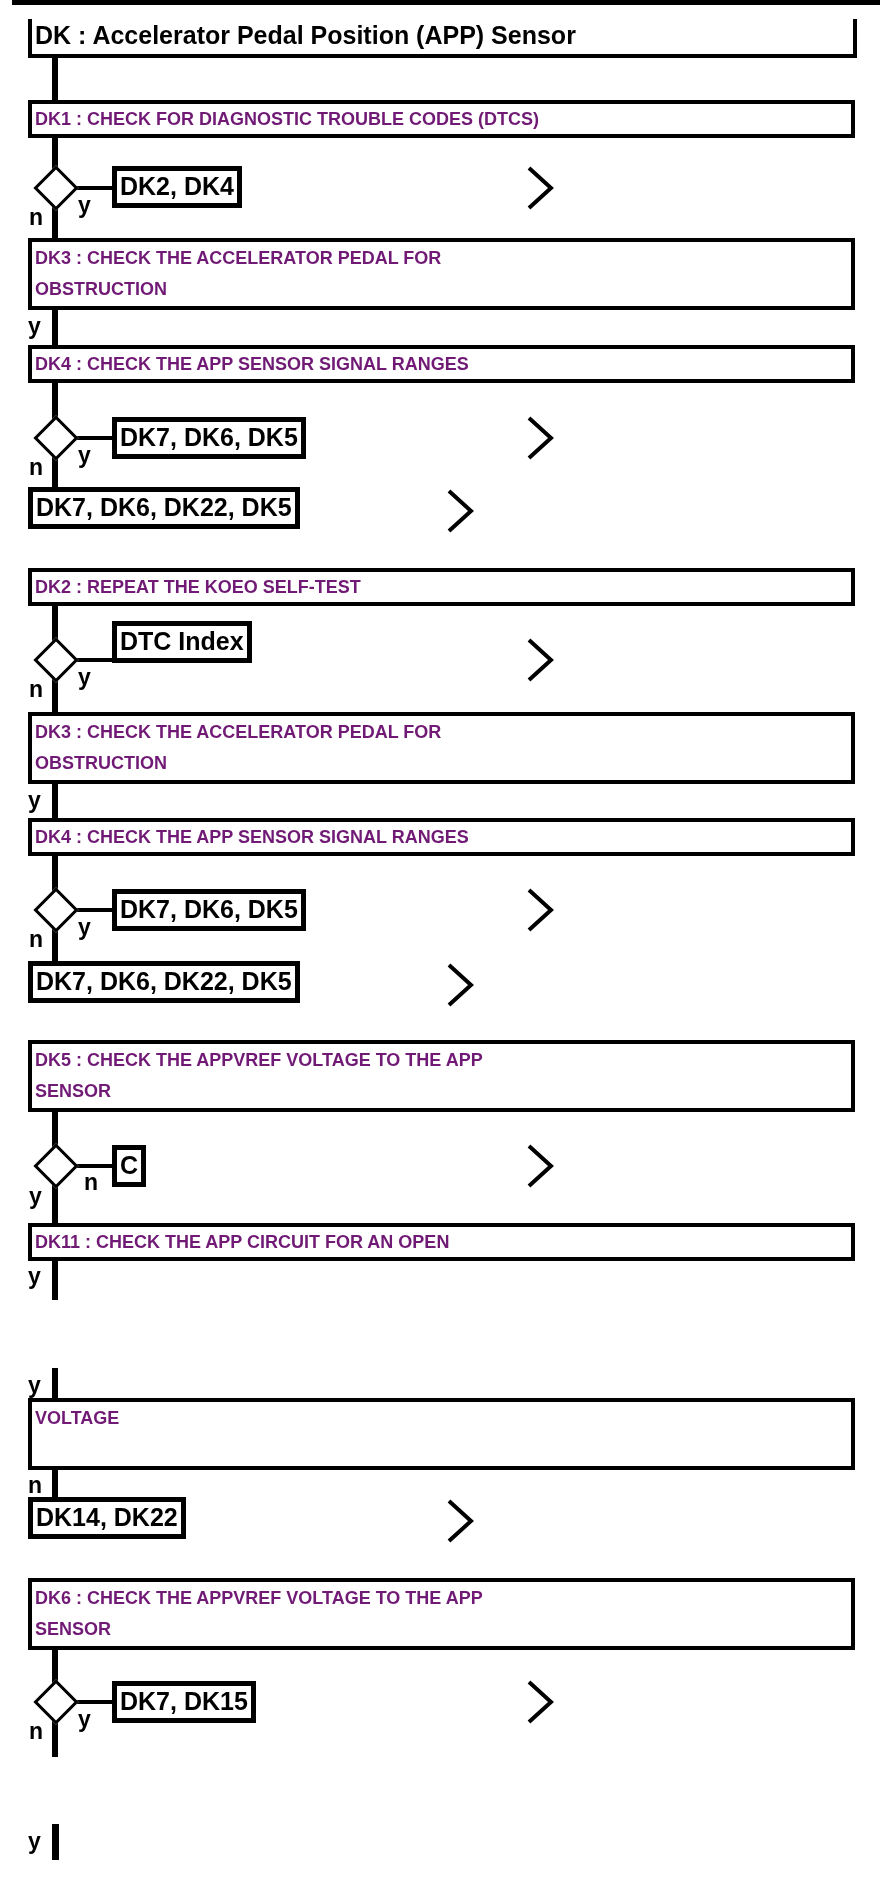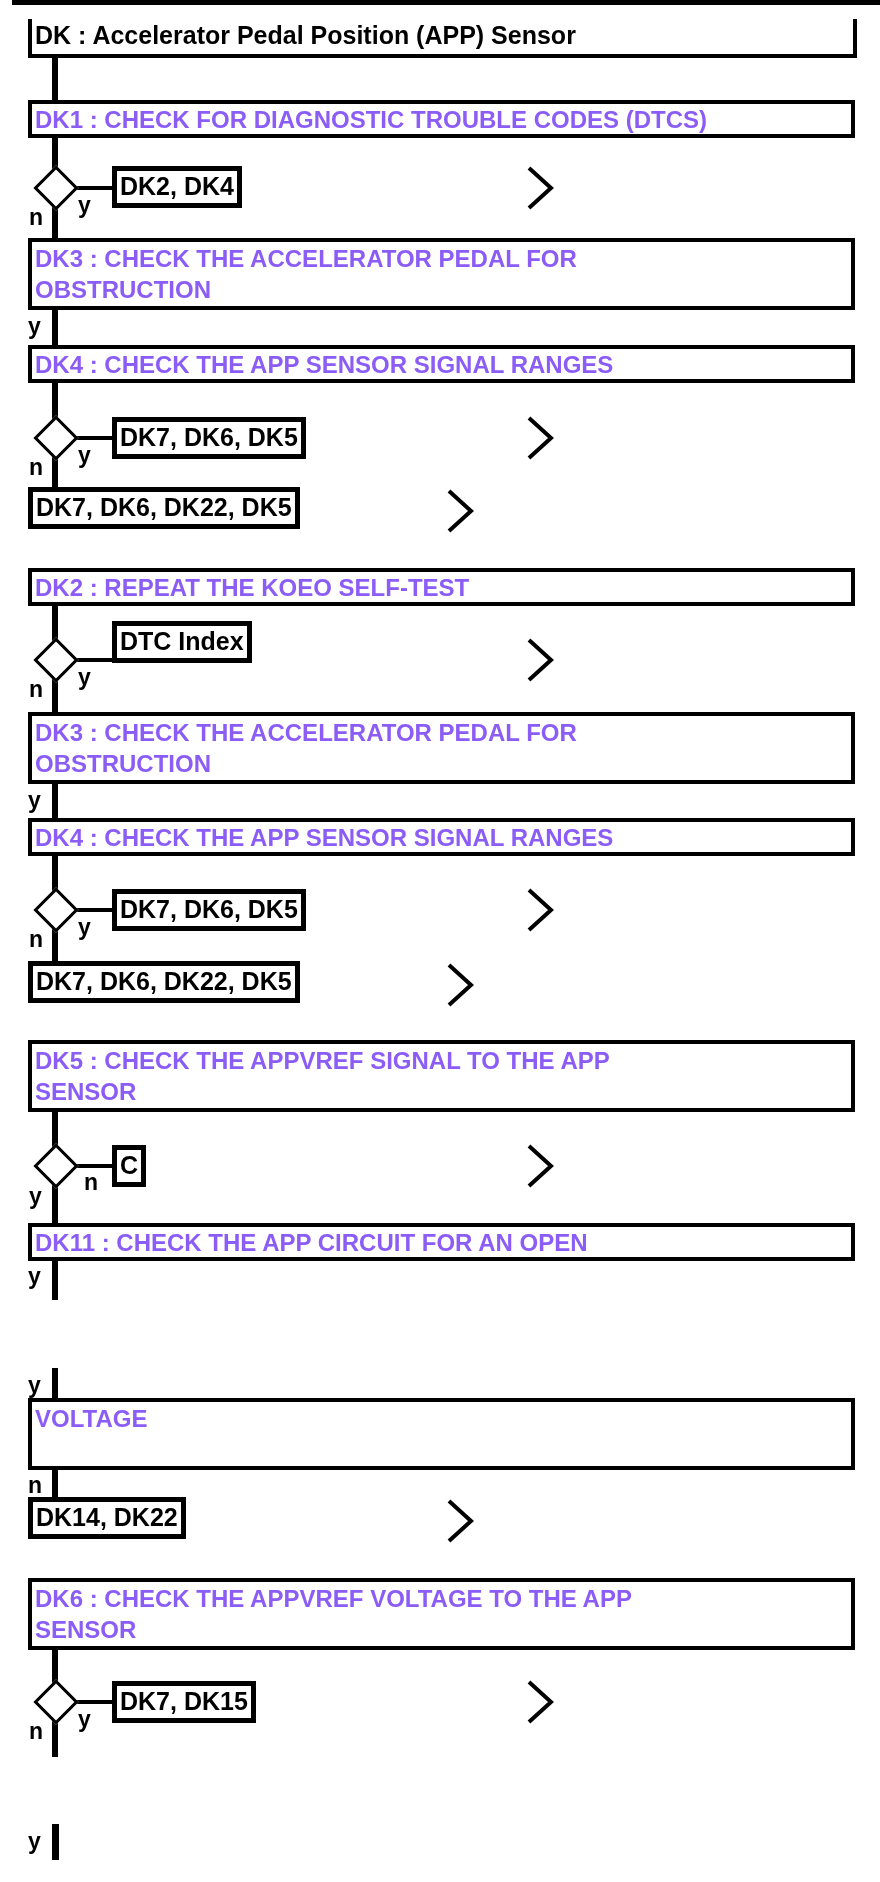--- a/index.html
+++ b/index.html
@@ -14,22 +14,22 @@
   .vl{position:absolute;left:52px;width:6px;background:#000;z-index:1;}
   .hl{position:absolute;height:4px;background:#000;z-index:1;}
   .dm{
     position:absolute;width:26px;height:26px;
     border:3px solid #000;background:#fff;
     transform:rotate(45deg);z-index:2;
   }
   .bxl{
     position:absolute;left:28px;width:827px;box-sizing:border-box;
     border:4px solid #000;background:#fff;z-index:2;
-    font-weight:bold;font-size:24px;line-height:31px;
-    padding:1px 3px 0 3px;color:#8b5cf6;
+    font-weight:bold;font-size:18px;line-height:31px;
+    padding:1px 3px 0 3px;color:#701a75;
   }
   .bxl .ln{white-space:nowrap;}
   .bxl1{height:38px;}
   .bxl1 .ln{line-height:29px;}
   .bxl2{height:72px;}
   .bxs{
     position:absolute;box-sizing:border-box;height:42px;
     border:5px solid #000;background:#fff;z-index:2;
     font-weight:bold;font-size:25px;line-height:31px;
     padding:0 3px;color:#000;white-space:nowrap;
@@ -145,21 +145,21 @@
     </svg>
 
   <div class="bxs" style="left:28px;top:961px;">
     <span>DK7, DK6, DK22, DK5</span>
   </div>
   <svg class="chev" style="left:446px;top:962px;" viewBox="0 0 28 46">
       <polyline points="3,3 25,23 3,43"></polyline>
     </svg>
 
   <div class="bxl bxl2" style="top:1040px;">
-    <div class="ln">DK5 : CHECK THE APPVREF SIGNAL TO THE APP</div>
+    <div class="ln">DK5 : CHECK THE APPVREF VOLTAGE TO THE APP</div>
     <div class="ln">SENSOR</div>
   </div>
 
   <div class="vl" style="top:1110px;height:115px;"></div>
   <div class="hl" style="left:72px;top:1164px;width:44px;"></div>
   <div class="dm" style="left:40px;top:1150px;"></div>
   <div class="bxs" style="left:112px;top:1145px;">
     <span>C</span>
   </div>
   <div class="lb" style="left:84px;top:1171px;">n</div>

